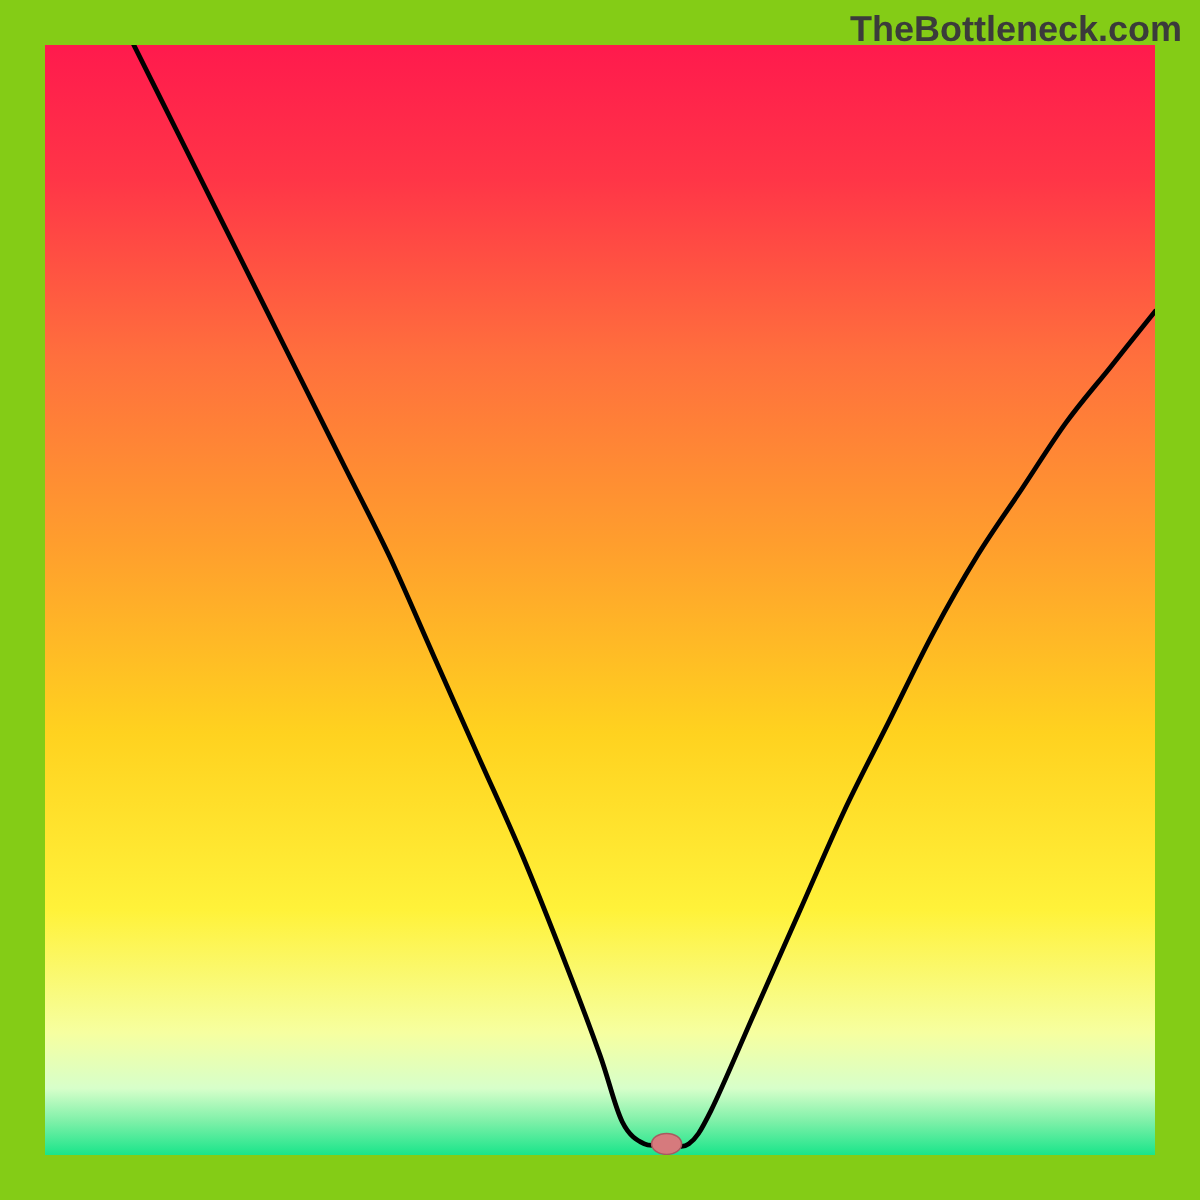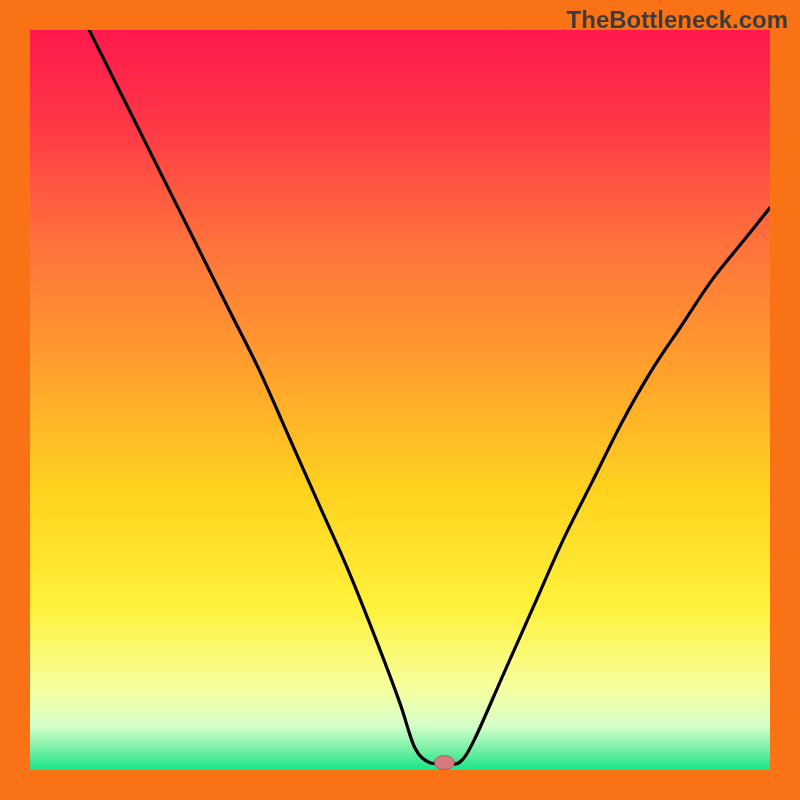--- a/index.html
+++ b/index.html
@@ -8,21 +8,21 @@
     width: 800px;
     height: 800px;
     background: #000;
     font-family: Arial, Helvetica, sans-serif;
     overflow: hidden;
   }
   .frame {
     position: relative;
     width: 800px;
     height: 800px;
-    background: #f97316;
+    background: #84cc16;
   }
   .watermark {
     position: absolute;
     top: 6px;
     right: 12px;
     color: #3b3b3b;
     font-size: 24px;
     font-weight: bold;
     -webkit-font-smoothing: antialiased;
     letter-spacing: 0px;

